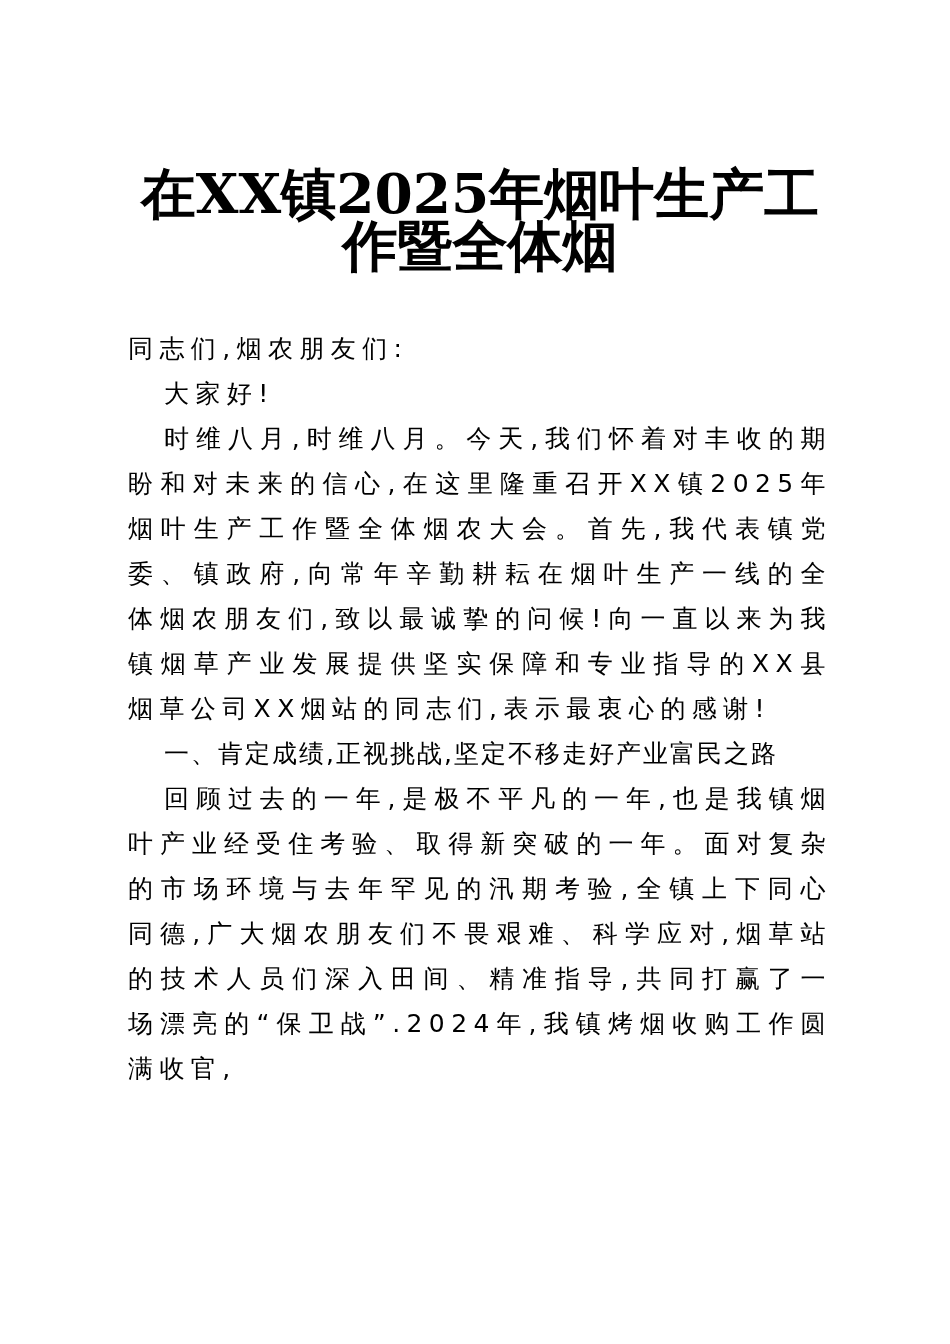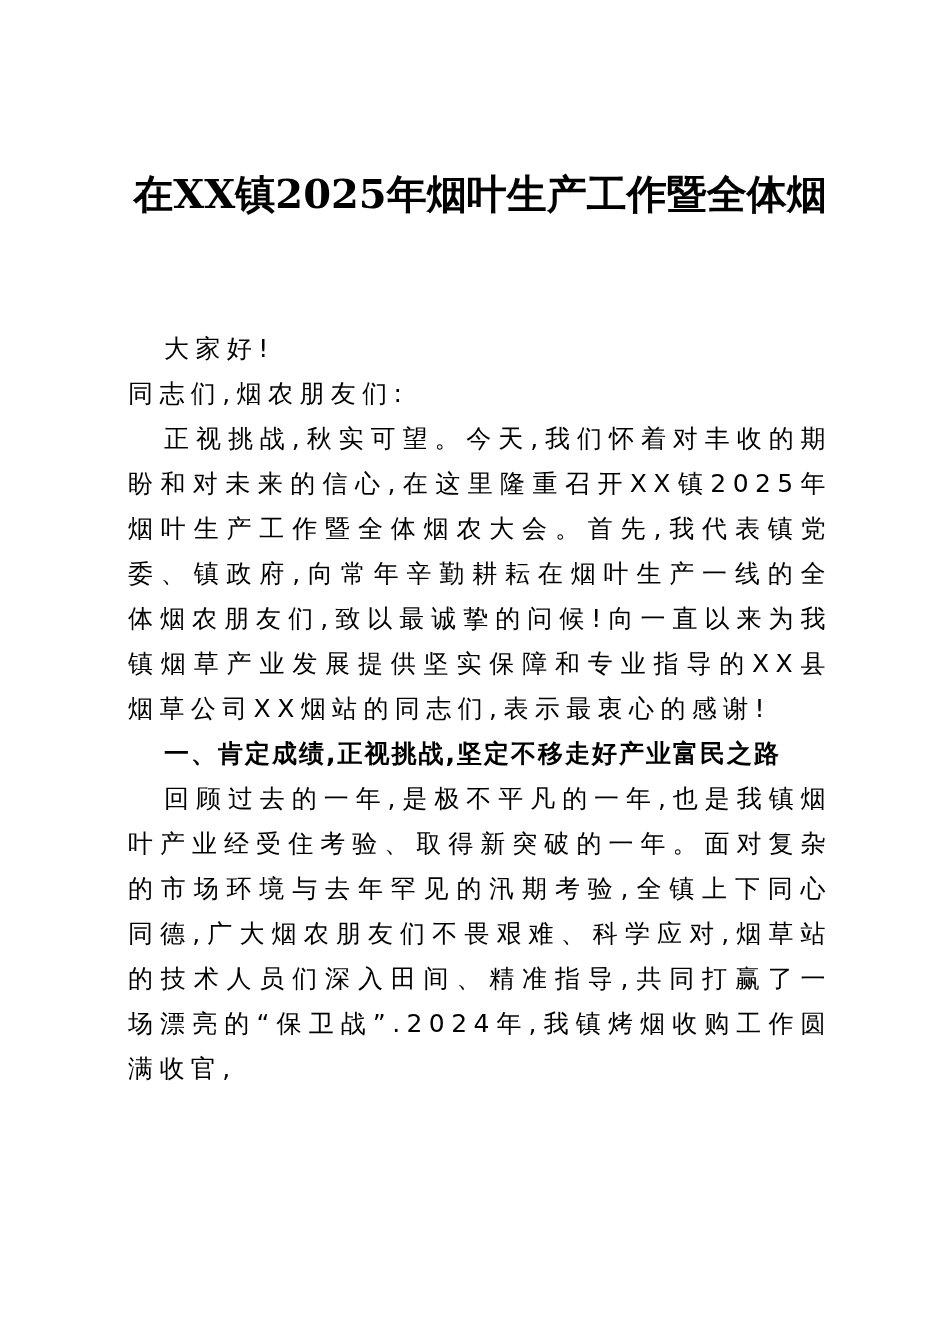--- a/index.html
+++ b/index.html
@@ -21,21 +21,21 @@
       width: 704px;
     }
     .title {
       position: absolute;
       left: 0;
       top: 168px;
       width: 704px;
       text-align: center;
       font-family: "DejaVu Serif", "Liberation Serif", serif;
       font-weight: bold;
-      font-size: 40px;
+      font-size: 55px;
       line-height: 52px;
       letter-spacing: 0px;
       margin: 0;
     }
     .body {
       position: absolute;
       left: 0;
       top: 326px;
       width: 704px;
       font-family: "DejaVu Sans", "Liberation Sans", sans-serif;
@@ -45,34 +45,34 @@
     }
     .p {
       margin: 0;
       text-align: justify;
       text-align-last: left;
     }
     .indent {
       text-indent: 36px;
     }
     .heading {
-      font-weight: bold;
+      font-weight: normal;
       letter-spacing: 2px;
       text-indent: 36px;
       margin: 0;
     }
   </style>
 </head>
 <body>
 
 <div class="page">
   <h1 class="title">
     <div>在XX镇2025年烟叶生产工作暨全体烟</div>
   </h1>
 
   <div class="body">
+    <p class="p">同志们,烟农朋友们:</p>
     <p class="p indent">大家好!</p>
-    <p class="p">同志们,烟农朋友们:</p>
-    <p class="p indent">正视挑战,秋实可望。今天,我们怀着对丰收的期盼和对未来的信心,在这里隆重召开XX镇2025年烟叶生产工作暨全体烟农大会。首先,我代表镇党委、镇政府,向常年辛勤耕耘在烟叶生产一线的全体烟农朋友们,致以最诚挚的问候!向一直以来为我镇烟草产业发展提供坚实保障和专业指导的XX县烟草公司XX烟站的同志们,表示最衷心的感谢!</p>
+    <p class="p indent">时维八月,时维八月。今天,我们怀着对丰收的期盼和对未来的信心,在这里隆重召开XX镇2025年烟叶生产工作暨全体烟农大会。首先,我代表镇党委、镇政府,向常年辛勤耕耘在烟叶生产一线的全体烟农朋友们,致以最诚挚的问候!向一直以来为我镇烟草产业发展提供坚实保障和专业指导的XX县烟草公司XX烟站的同志们,表示最衷心的感谢!</p>
     <p class="heading">一、肯定成绩,正视挑战,坚定不移走好产业富民之路</p>
     <p class="p indent">回顾过去的一年,是极不平凡的一年,也是我镇烟叶产业经受住考验、取得新突破的一年。面对复杂的市场环境与去年罕见的汛期考验,全镇上下同心同德,广大烟农朋友们不畏艰难、科学应对,烟草站的技术人员们深入田间、精准指导,共同打赢了一场漂亮的“保卫战”.2024年,我镇烤烟收购工作圆满收官,</p>
   </div>
 </div>
 
 </body></html>

